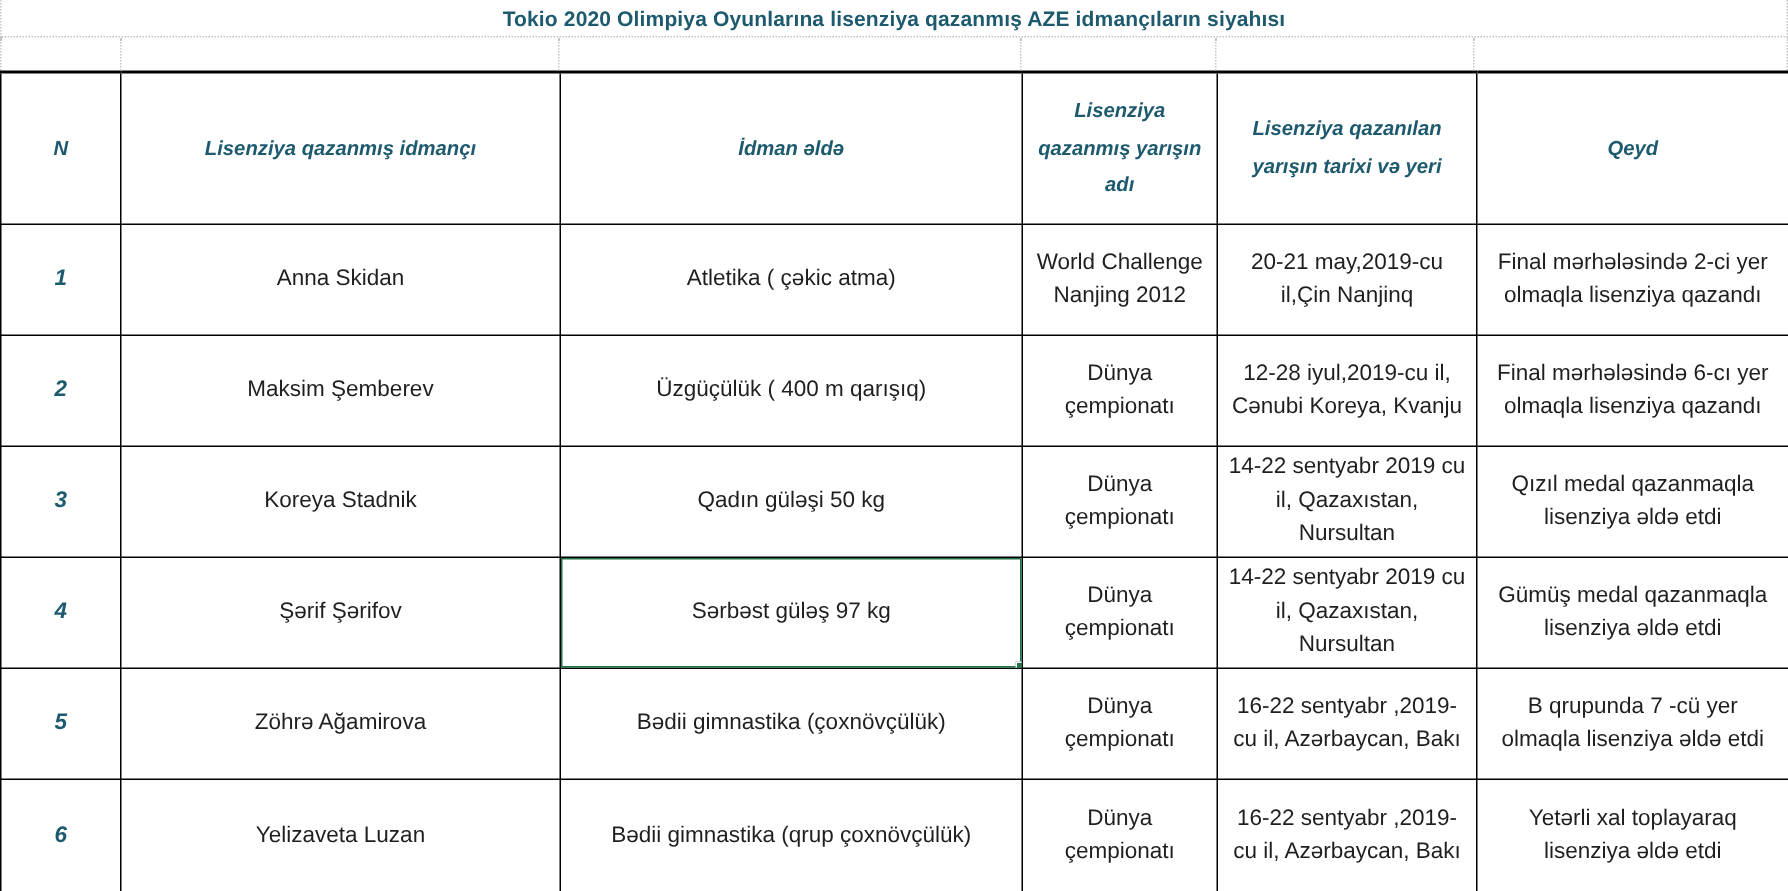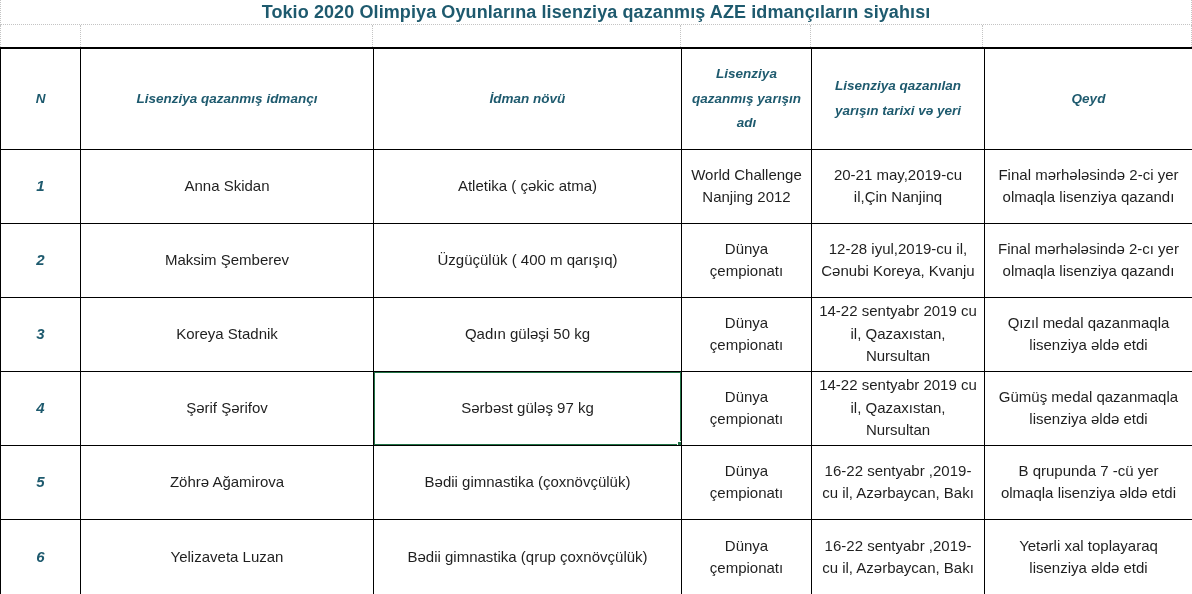--- a/index.html
+++ b/index.html
@@ -12,21 +12,21 @@
   .sheet{position:relative;width:1192px;height:594px;background:#fff;}
 
   
   .title-row{
     height:25px;box-sizing:border-box;
     border-left:1px dotted #c4c4c4;border-right:1px dotted #c4c4c4;
     border-bottom:1px dotted #c4c4c4;
     display:flex;align-items:center;justify-content:center;
   }
   .title-row .title{
-    font-size:18px;font-weight:bold;color:var(--teal);
+    font-size:14px;font-weight:bold;color:var(--teal);
     white-space:nowrap;letter-spacing:.1px;
   }
 
   
   .empty-row{
     height:22px;box-sizing:border-box;display:flex;
     border-left:1px dotted #c4c4c4;border-right:1px dotted #c4c4c4;
   }
   .empty-row .ecell{box-sizing:border-box;border-right:1px dotted #c4c4c4;height:100%;}
   .empty-row .ecell:last-child{border-right:none;}
@@ -91,42 +91,42 @@
         <col style="width: 293px;">
         <col style="width: 308px;">
         <col style="width: 130px;">
         <col style="width: 173px;">
         <col style="width: 208px;">
       </colgroup>
     <thead>
       <tr>
           <th>N</th>
           <th>Lisenziya qazanmış idmançı</th>
-          <th>İdman növü</th>
+          <th>İdman əldə</th>
           <th>Lisenziya qazanmış yarışın adı</th>
           <th>Lisenziya qazanılan yarışın tarixi və yeri</th>
           <th>Qeyd</th>
         </tr>
     </thead>
     <tbody>
         <tr>
           <td class="rownum">1</td>
           <td>Anna Skidan</td>
           <td>Atletika ( çəkic atma)</td>
           <td>World Challenge Nanjing 2012</td>
           <td>20-21 may,2019-cu il,Çin Nanjinq</td>
           <td>Final mərhələsində 2-ci yer olmaqla lisenziya qazandı</td>
         </tr>
         <tr>
           <td class="rownum">2</td>
           <td>Maksim Şemberev</td>
           <td>Üzgüçülük ( 400 m qarışıq)</td>
           <td>Dünya çempionatı</td>
           <td>12-28 iyul,2019-cu il, Cənubi Koreya, Kvanju</td>
-          <td>Final mərhələsində 2-cı yer olmaqla lisenziya qazandı</td>
+          <td>Final mərhələsində 6-cı yer olmaqla lisenziya qazandı</td>
         </tr>
         <tr>
           <td class="rownum">3</td>
           <td>Koreya Stadnik</td>
           <td>Qadın güləşi 50 kg</td>
           <td>Dünya çempionatı</td>
           <td>14-22 sentyabr 2019 cu il, Qazaxıstan, Nursultan</td>
           <td>Qızıl medal qazanmaqla lisenziya əldə etdi</td>
         </tr>
         <tr>

